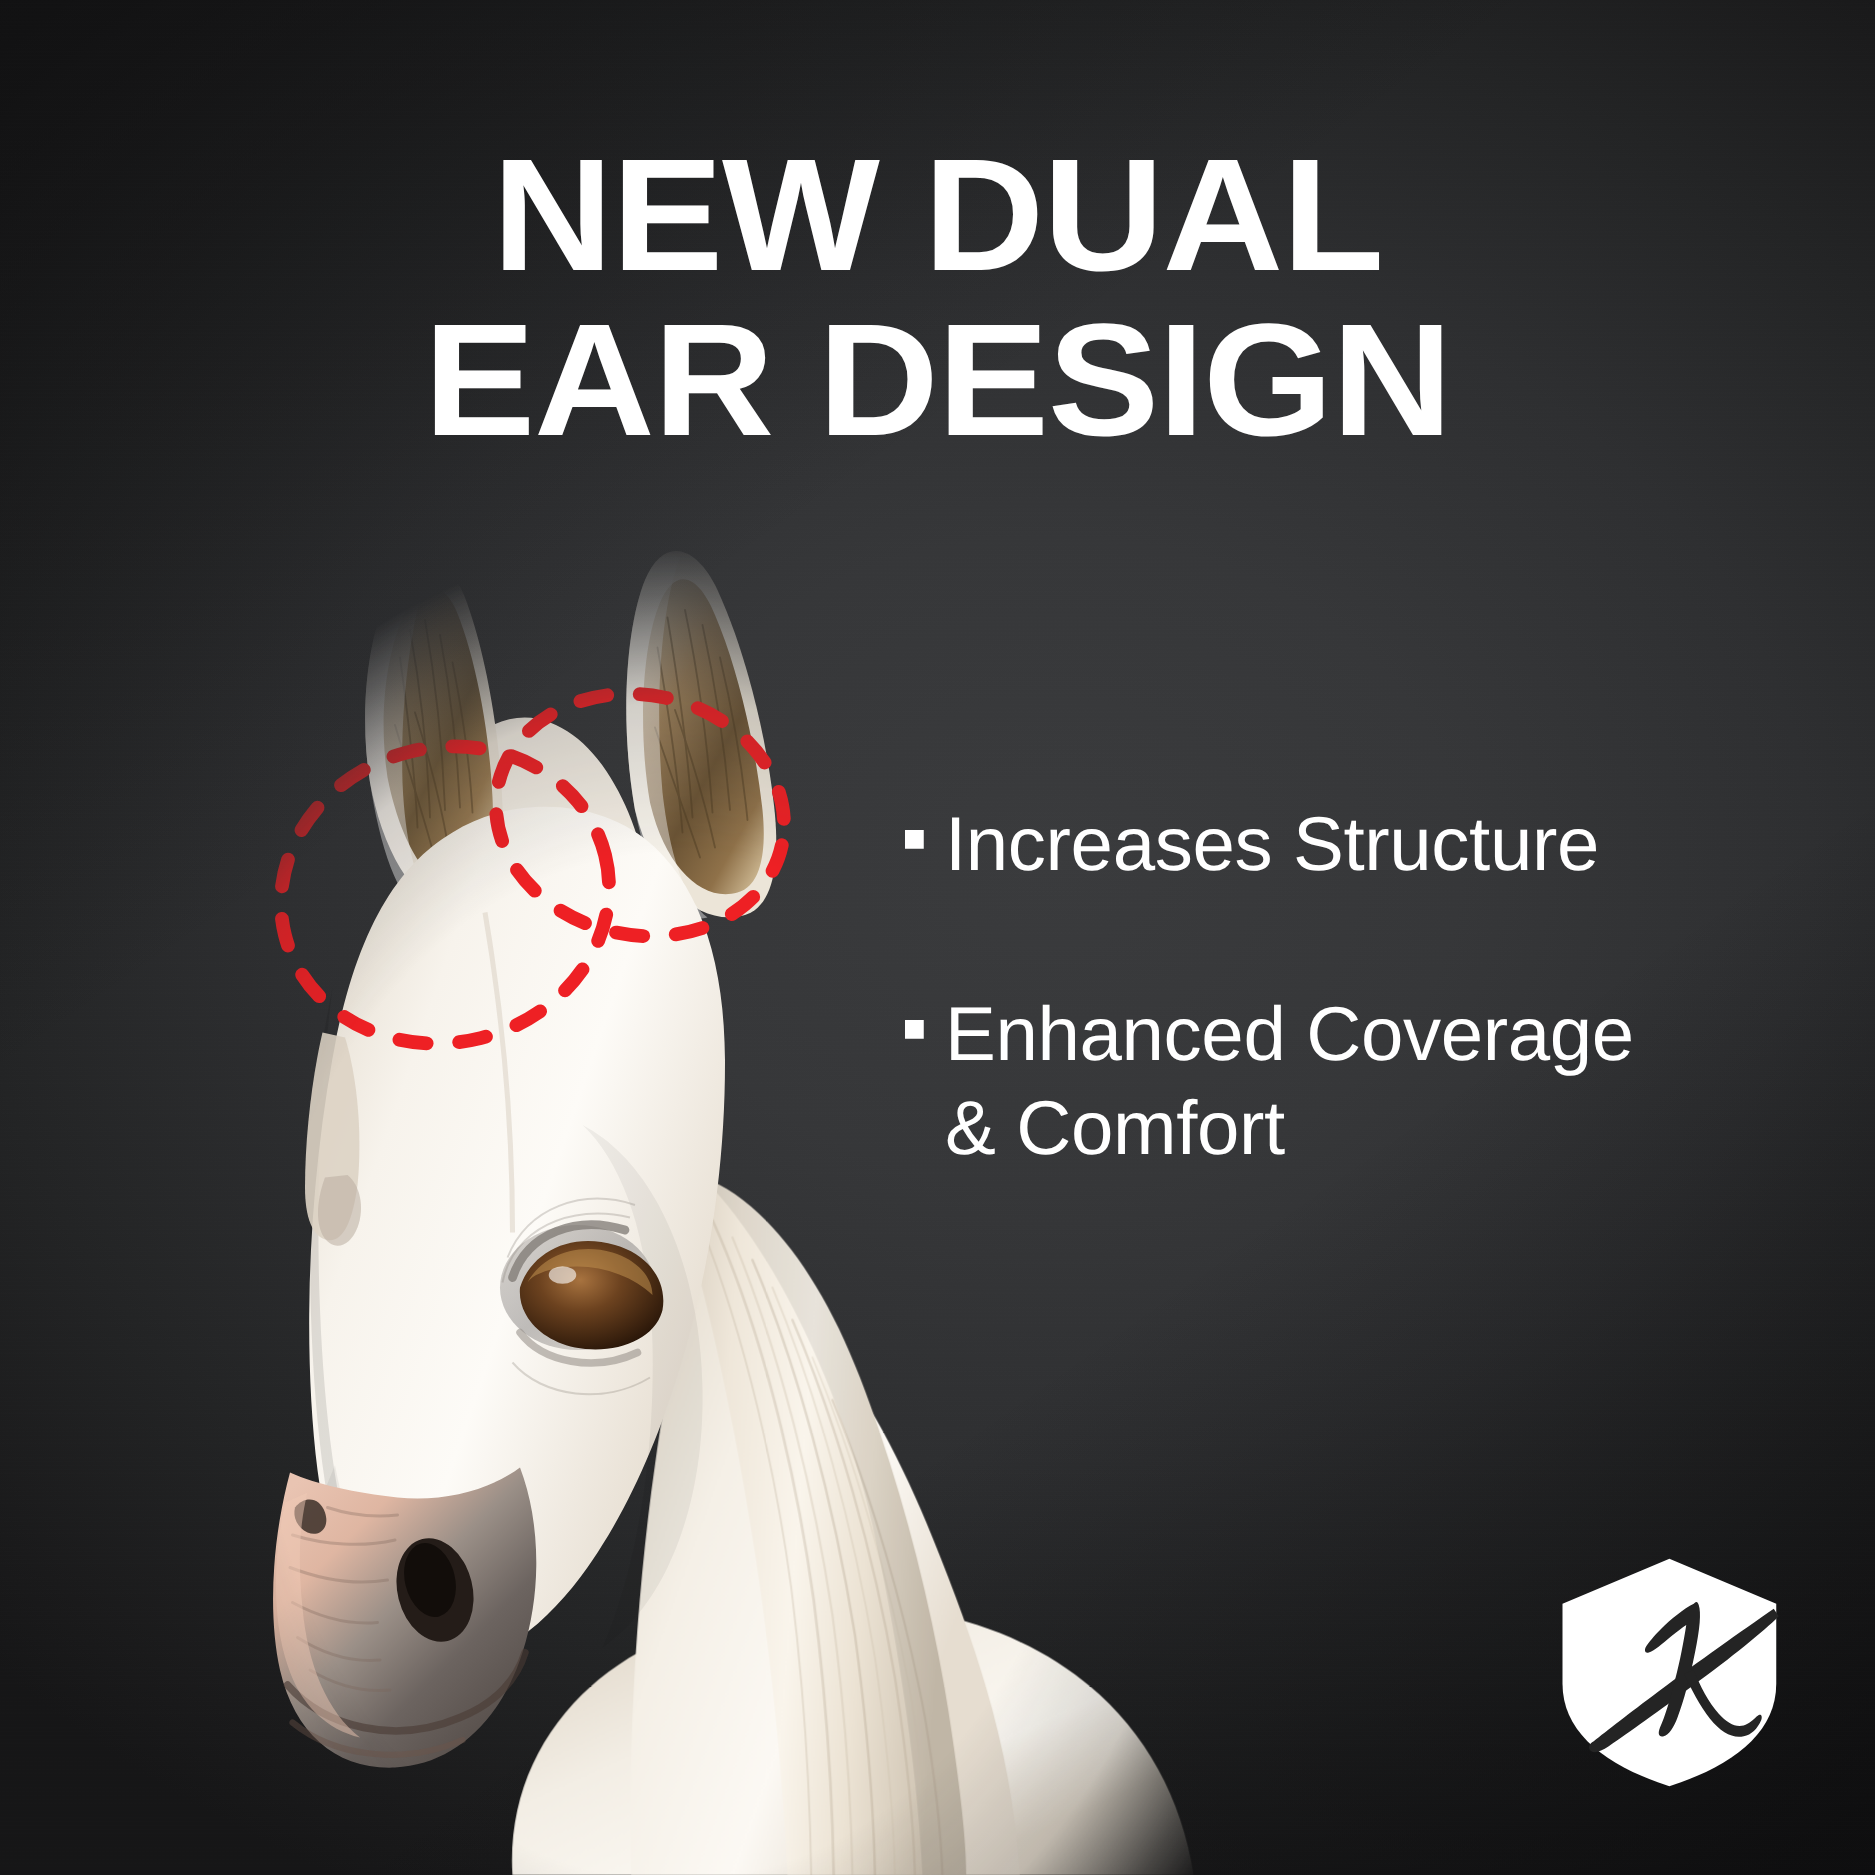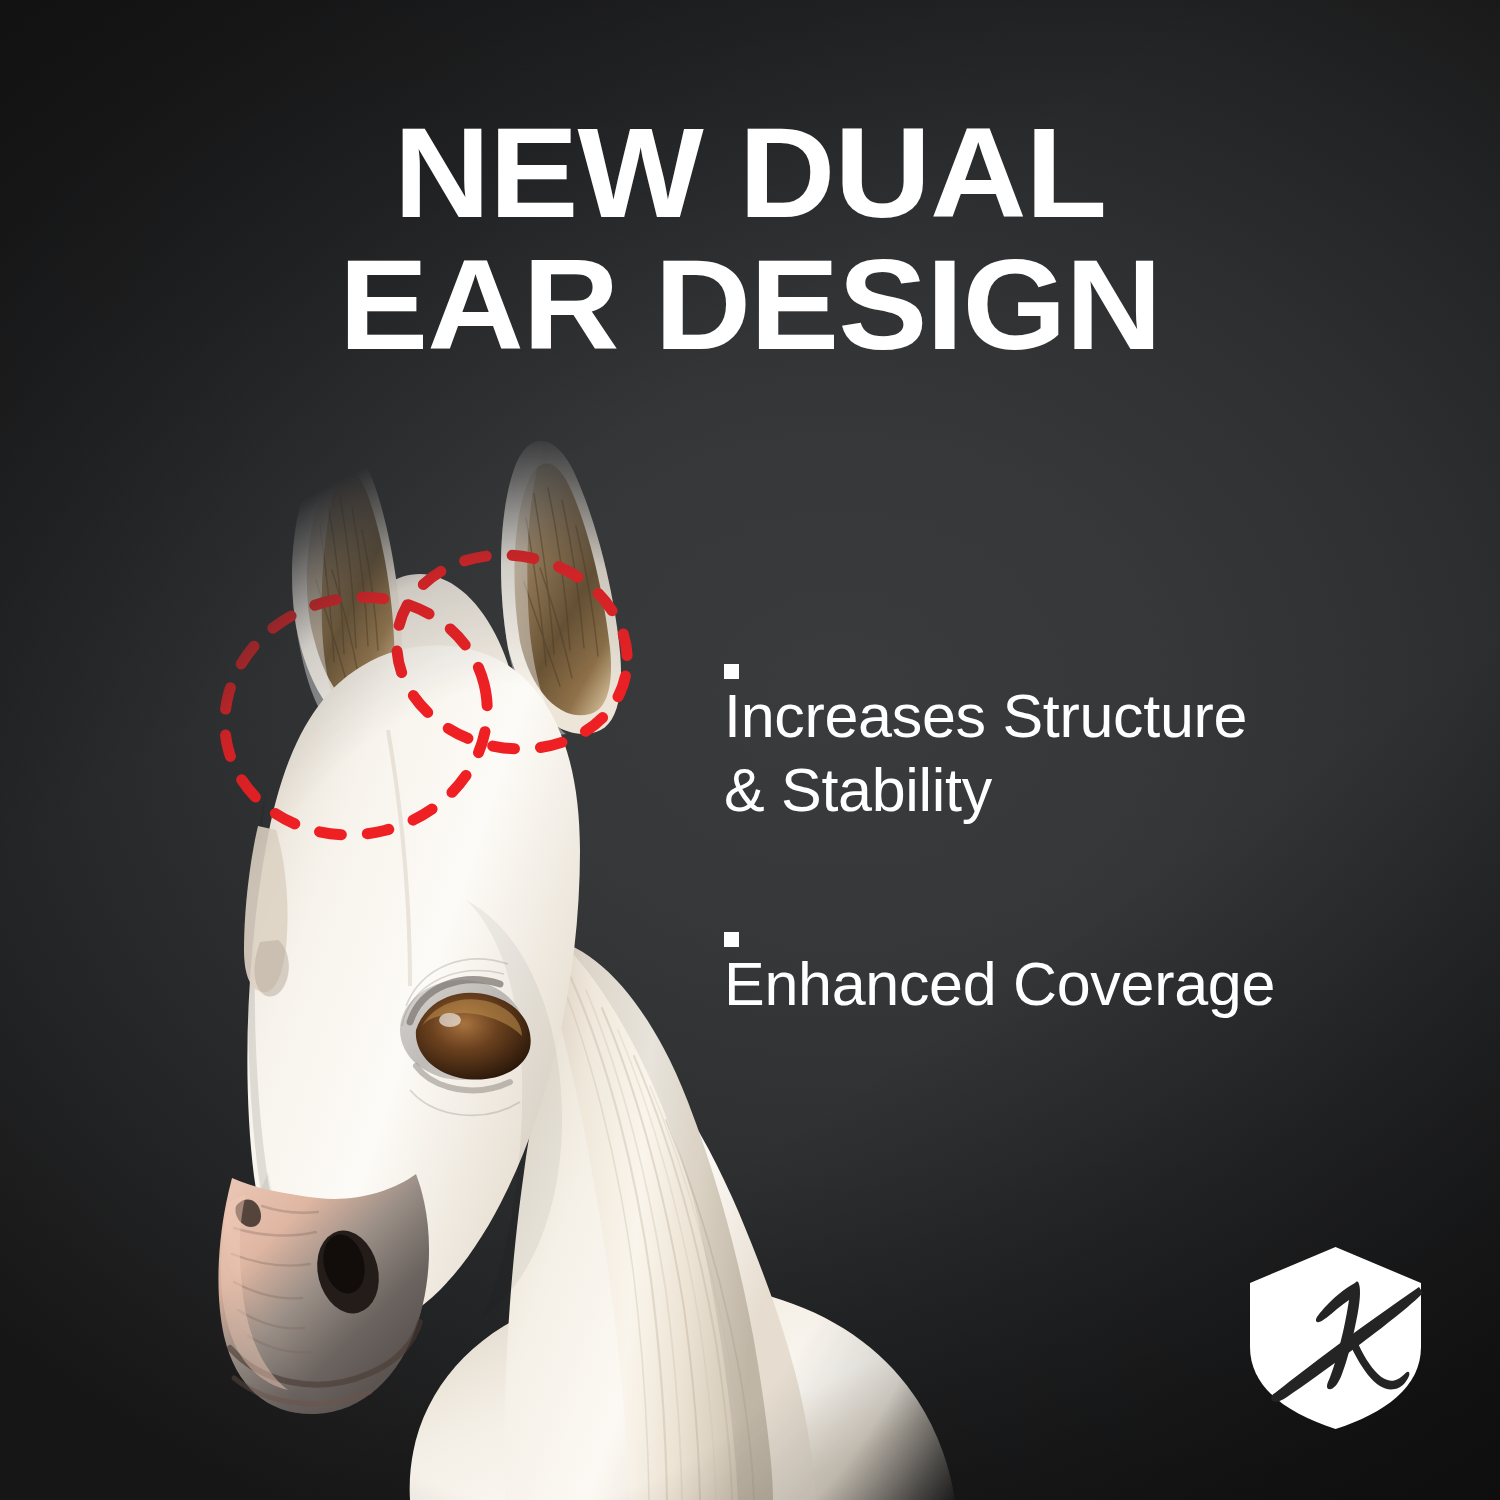--- a/index.html
+++ b/index.html
@@ -23,21 +23,21 @@
   
   .headline{position:absolute;left:0;top:112px;width:1500px;
     color:#fff;font-weight:700;letter-spacing:-1px;
     text-align:center;line-height:.95;}
   .hl-line{display:block;white-space:nowrap;}
   .hl-1{font-size:128px;transform:scaleX(1.045);}
   .hl-2{font-size:128px;transform:scaleX(1.045);margin-top:10px;}
 
   
   .bullets{position:absolute;left:724px;top:638px;width:700px;}
-  .bullet{display:flex;align-items:flex-start;margin-bottom:78px;flex-direction:column;}
+  .bullet{display:flex;align-items:flex-start;margin-bottom:78px;}
   .bullet:last-child{margin-bottom:0;margin-top:40px;}
   .bullet-marker{flex:0 0 auto;width:15px;height:15px;background:#fff;
     margin-top:26px;margin-right:17px;}
   .bullet-text{color:#fff;font-size:61px;line-height:1.22;font-weight:400;
     letter-spacing:-.3px;}
 
   
   .logo{position:absolute;left:1243px;top:1243px;width:185px;height:190px;}
   .logo svg{display:block;width:100%;height:100%;}
 
@@ -324,28 +324,28 @@
     <span class="hl-line hl-1">NEW DUAL</span>
     <span class="hl-line hl-2">EAR DESIGN</span>
   </div>
 
   <div class="bullets">
 
     <div class="bullet">
       <span class="bullet-marker"></span>
       <span class="bullet-text">
         <span>Increases Structure</span><br>
-        <span>&amp; Stability</span>
       </span>
     </div>
 
     <div class="bullet">
       <span class="bullet-marker"></span>
       <span class="bullet-text">
         <span>Enhanced Coverage</span><br>
+        <span>&amp; Comfort</span>
       </span>
     </div>
 
   </div>
 
   <div class="logo">
     <svg viewBox="0 0 185 190" xmlns="http://www.w3.org/2000/svg">
       <path d="M92.5 4 L178 40 L178 104
                C178 144, 142 170, 92.5 186
                C43 170, 7 144, 7 104

